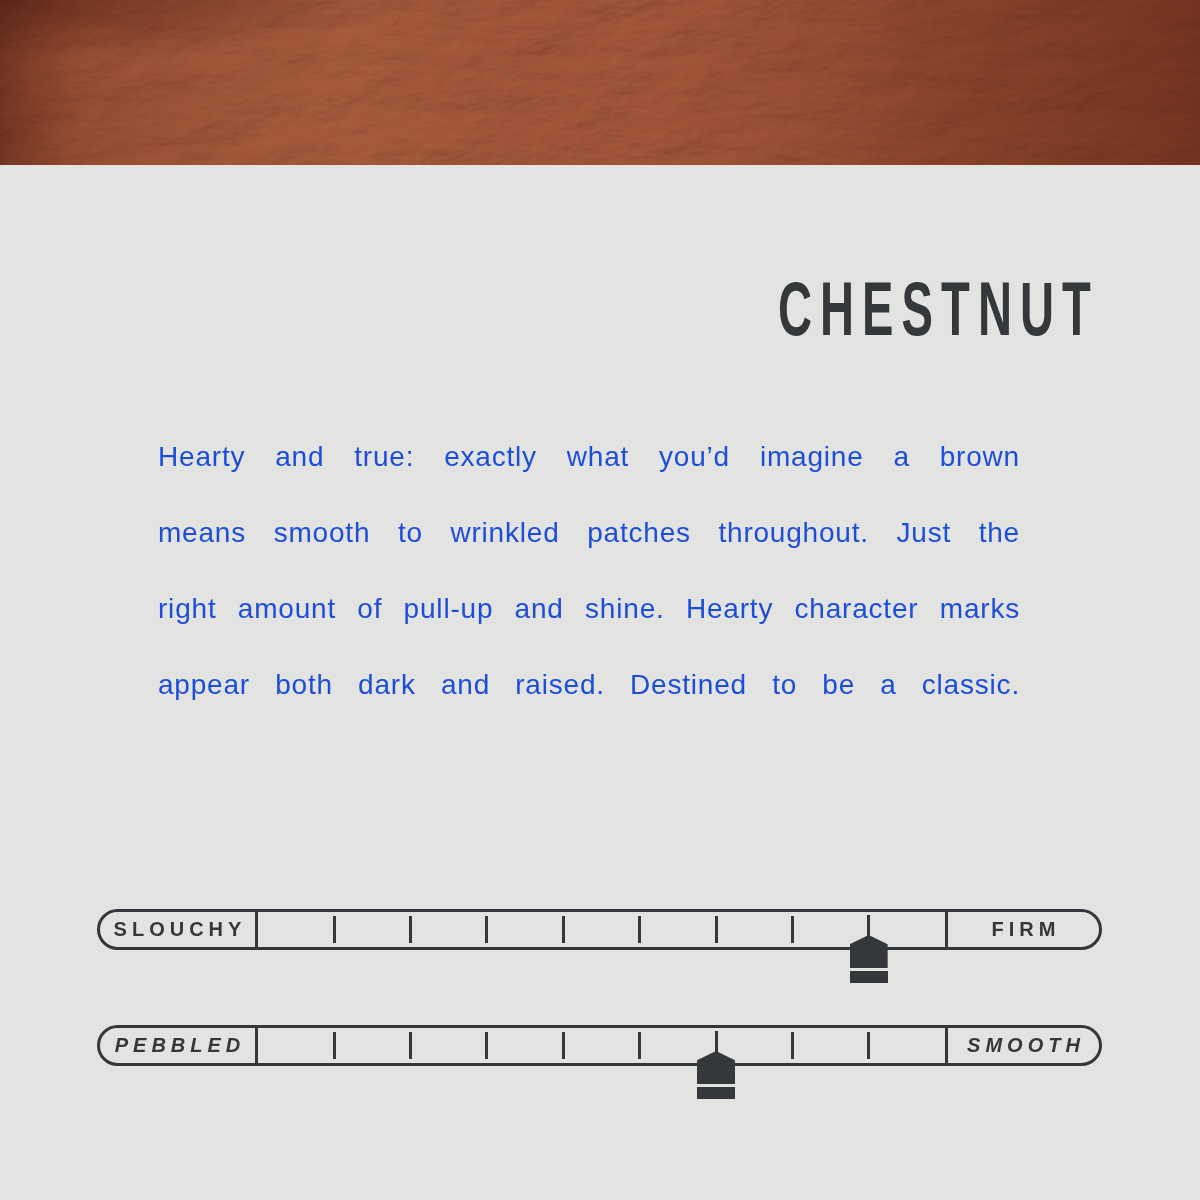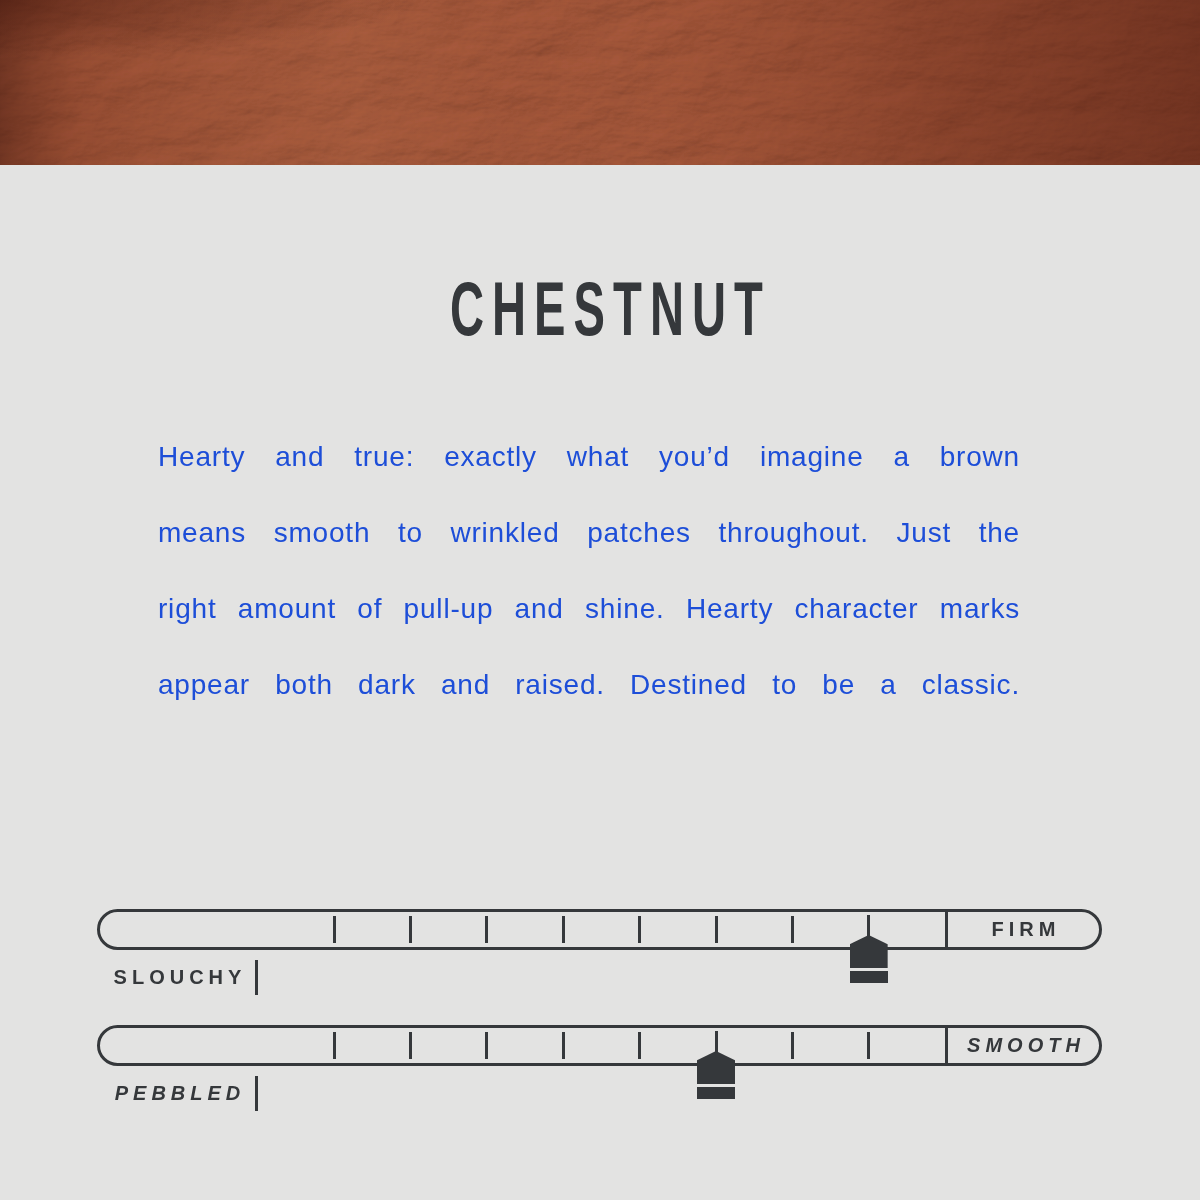--- a/index.html
+++ b/index.html
@@ -18,21 +18,21 @@
     width:1200px;height:165px;
   }
   .card{
     position:relative;
     width:1200px;height:1035px;
     background:var(--bg);
   }
   .title-wrap{
     position:absolute;
     left:12px;right:0;top:100px;
-    text-align:center;
+    text-align:right;
   }
   .title{
     display:inline-block;
     font-size:76px;
     font-weight:700;
     letter-spacing:13px;
     padding-left:13px;
     color:var(--ink);
     transform:scaleX(0.62);
     transform-origin:center;
@@ -61,21 +61,21 @@
     border-radius:22px;
     display:flex;
     background:transparent;
   }
   .slider.first{top:744px;}
   .slider.second{top:860px;font-style:italic;}
   .cap{
     display:flex;align-items:center;justify-content:center;
     height:100%;
   }
-  .cap.left{width:158px;border-right:3px solid var(--ink);margin-top:48px;}
+  .cap.left{width:158px;border-right:3px solid var(--ink);}
   .cap.right{width:154px;border-left:3px solid var(--ink);}
   .cap-label{
     font-size:20px;
     font-weight:700;
     letter-spacing:5px;
     padding-left:5px;
     color:var(--ink);
     white-space:nowrap;
   }
   .mid{

